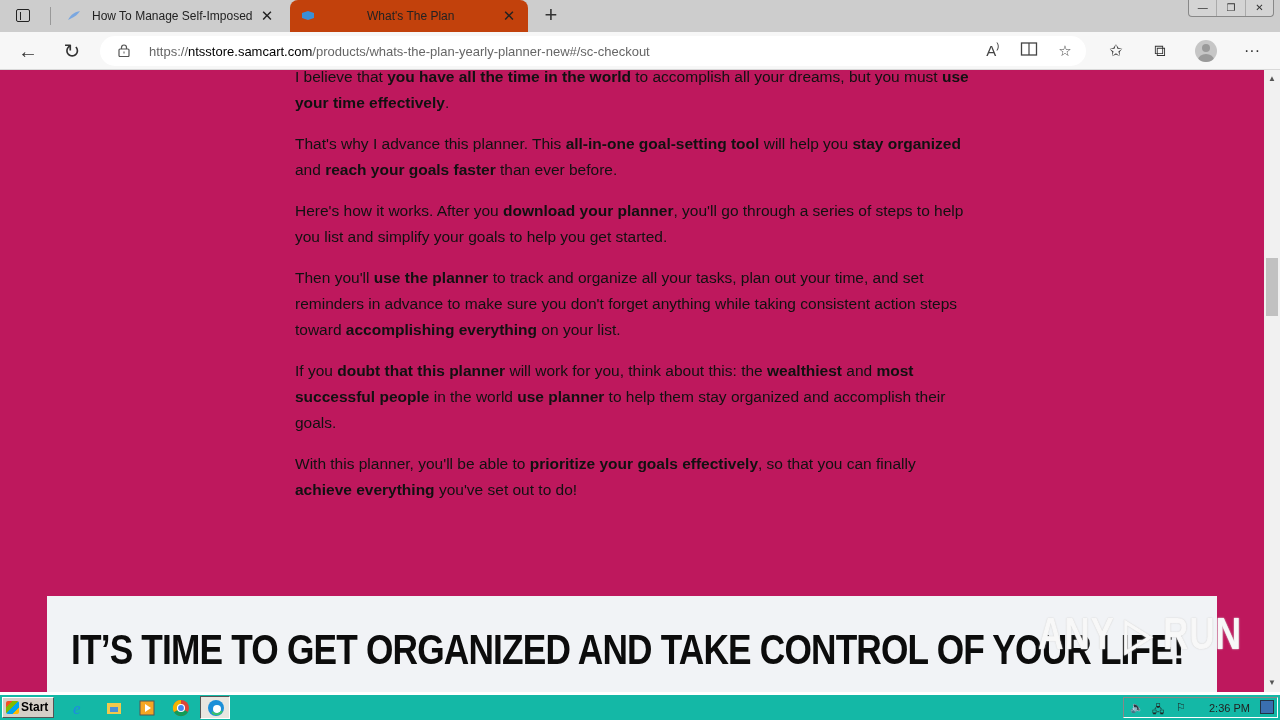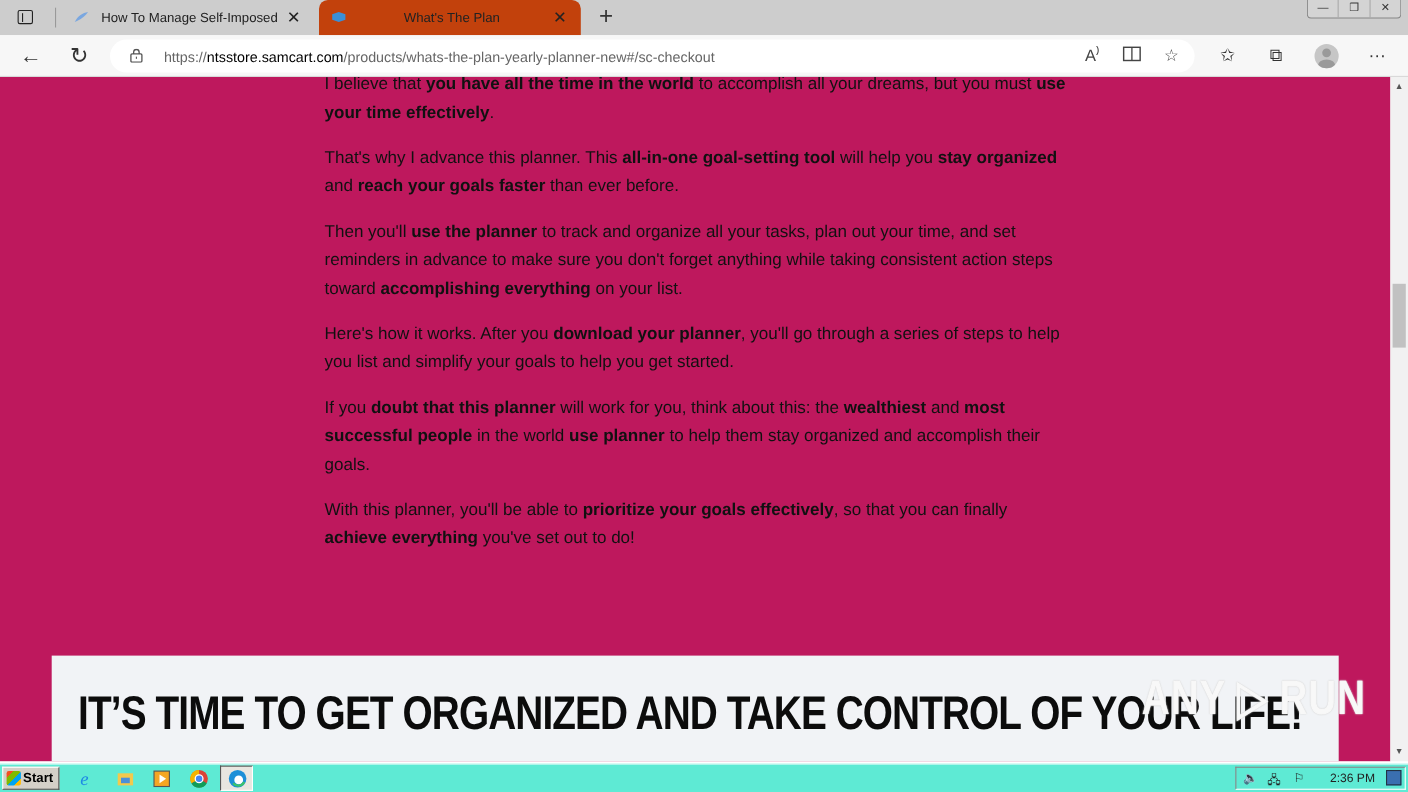--- a/index.html
+++ b/index.html
@@ -45,21 +45,21 @@
   .watermark { position: absolute; left: 1038px; top: 538px; font-size: 44px; font-weight: bold; color: rgba(255,255,255,0.85); text-shadow: 0 0 1px #ccc, 0 0 2px #ddd; letter-spacing: 1px; transform: scaleX(0.8); transform-origin: left center; white-space: nowrap; }
 
   
   .scrollbar { position: absolute; left: 1264px; top: 70px; width: 16px; height: 622px; background: #f1f1f1; }
   .scrollbar .up, .scrollbar .down { position: absolute; left: 0; width: 16px; height: 14px; font-size: 8px; color: #555; text-align: center; line-height: 14px; }
   .scrollbar .up { top: 2px; }
   .scrollbar .down { bottom: 2px; }
   .scrollbar .thumb { position: absolute; left: 2px; top: 188px; width: 12px; height: 58px; background: #c1c1c1; }
 
   
-  .taskbar { position: absolute; left: 0; top: 694px; width: 1280px; height: 26px; background: #5eead4; border-top: 1px solid #fff; }
+  .taskbar { position: absolute; left: 0; top: 694px; width: 1280px; height: 26px; background: #14b8a6; border-top: 1px solid #fff; }
   .start { position: absolute; left: 2px; top: 2px; width: 52px; height: 21px; border: 1px solid #555; border-top-color: #fff; border-left-color: #fff; background: #d4d0c8; font-weight: bold; font-size: 12px; line-height: 19px; padding-left: 18px; color: #000; }
   .start .flag { position: absolute; left: 3px; top: 3px; width: 13px; height: 13px; background: linear-gradient(135deg, #f25022 0 25%, #7fba00 25% 50%, #00a4ef 50% 75%, #ffb900 75%); border-radius: 2px; }
   .tb-icon { position: absolute; top: 3px; width: 20px; height: 20px; border-radius: 50%; }
   .tb-active { position: absolute; left: 200px; top: 1px; width: 30px; height: 23px; border: 1px solid #fff; border-top-color: #555; border-left-color: #555; background: #e8e6e0; }
   .tray { position: absolute; left: 1123px; top: 2px; width: 155px; height: 21px; border: 1px solid #888; border-bottom-color: #fff; border-right-color: #fff; }
   .tray span { position: absolute; top: 3px; font-size: 11px; color: #222; }
   .tray .clock { left: 85px; top: 4px; }
 </style>
 </head>
 <body>
@@ -119,22 +119,22 @@
   <div class="tool-icon" style="left:1104px; top:8px;">✩</div>
   <div class="tool-icon" style="left:1148px; top:8px;">⧉</div>
   <div class="avatar" style="top:8px;"></div>
   <div class="tool-icon" style="left:1240px; top:8px;">···</div>
 </div>
 
 <div class="viewport">
   <div class="article" id="article">
       <p><span>I believe that </span><b>you have all the time in the world</b><span> to accomplish all your dreams, but you must </span><b>use your time effectively</b><span>.</span></p>
       <p><span>That's why I advance this planner. This </span><b>all-in-one goal-setting tool</b><span> will help you </span><b>stay organized</b><span> and </span><b>reach your goals faster</b><span> than ever before.</span></p>
+      <p><span>Here's how it works. After you </span><b>download your planner</b><span>, you'll go through a series of steps to help you list and simplify your goals to help you get started.</span></p>
       <p><span>Then you'll </span><b>use the planner</b><span> to track and organize all your tasks, plan out your time, and set reminders in advance to make sure you don't forget anything while taking consistent action steps toward </span><b>accomplishing everything</b><span> on your list.</span></p>
-      <p><span>Here's how it works. After you </span><b>download your planner</b><span>, you'll go through a series of steps to help you list and simplify your goals to help you get started.</span></p>
       <p><span>If you </span><b>doubt that this planner</b><span> will work for you, think about this: the </span><b>wealthiest</b><span> and </span><b>most successful people</b><span> in the world </span><b>use planner</b><span> to help them stay organized and accomplish their goals.</span></p>
       <p><span>With this planner, you'll be able to </span><b>prioritize your goals effectively</b><span>, so that you can finally </span><b>achieve everything</b><span> you've set out to do!</span></p>
     </div>
 
   <div class="banner">
     <h2>IT’S TIME TO GET ORGANIZED AND TAKE CONTROL OF YOUR LIFE!</h2>
   </div>
   <div class="watermark">ANY ▷ RUN</div>
 </div>
 

